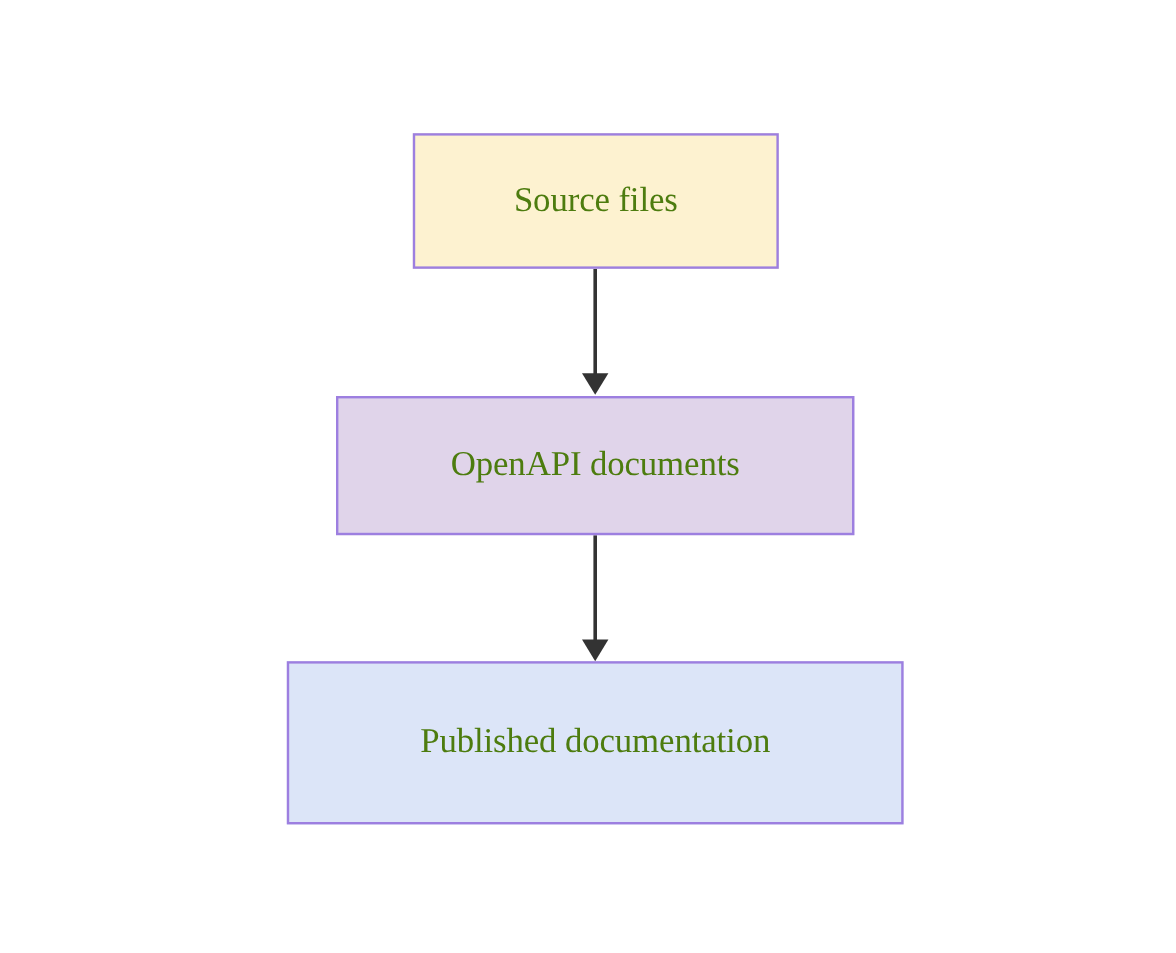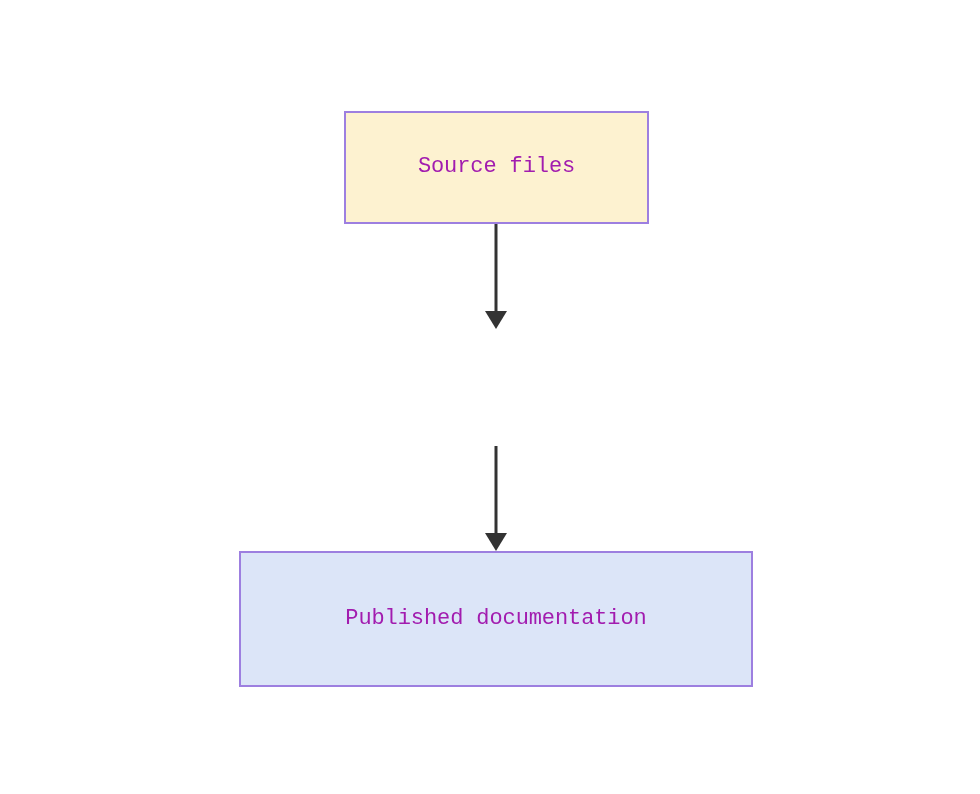--- a/index.html
+++ b/index.html
@@ -24,25 +24,25 @@
     position: absolute;
     box-sizing: border-box;
     border-style: solid;
     border-width: 2px;
     display: flex;
     align-items: center;
     justify-content: center;
     text-align: center;
   }
   .node-label {
-    font-family: Liberation Mono, monospace;
-    font-size: 22px;
+    font-family: Liberation Serif, serif;
+    font-size: 29px;
     font-weight: 400;
     line-height: 1.1;
-    color: #a21caf;
+    color: #4d7c0f;
     letter-spacing: -0.1px;
     white-space: nowrap;
   }
   
   #node-source-files {
     left: 344px;
     top: 111px;
     width: 305px;
     height: 113px;
     background: #fdf2d0;
@@ -99,18 +99,21 @@
     <g>
       <path class="edge-path" d="M 496 446 L 496 534"></path>
       <polygon class="edge-arrowhead" points="485,533 507,533 496,551"></polygon>
     </g>
   </svg>
 
   <div class="node" id="node-source-files">
     <span class="node-label">Source files</span>
   </div>
 
+  <div class="node" id="node-openapi-documents">
+    <span class="node-label">OpenAPI documents</span>
+  </div>
 
   <div class="node" id="node-published-documentation">
     <span class="node-label">Published documentation</span>
   </div>
 
 </div>
 
 </body></html>

